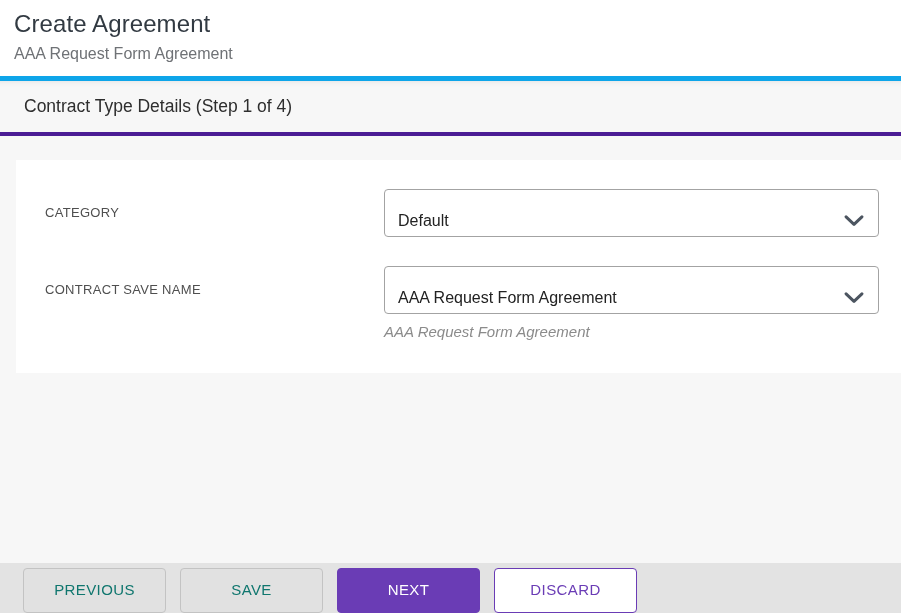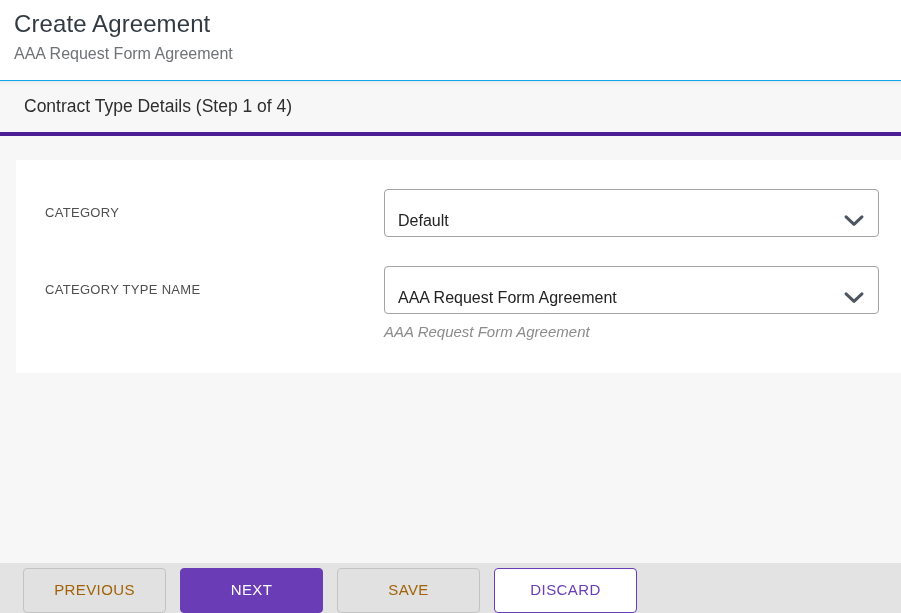--- a/index.html
+++ b/index.html
@@ -17,21 +17,21 @@
     flex-direction: column;
     background: #f7f7f7;
   }
 
   
   .header {
     background: #ffffff;
     height: 81px;
     flex: 0 0 81px;
     padding: 10px 0 0 14px;
-    border-bottom: 1px solid #0ea5e9;
+    border-bottom: 5px solid #0ea5e9;
   }
   .header-title {
     font-size: 24px;
     font-weight: 500;
     color: #323a42;
     letter-spacing: 0.1px;
   }
   .header-subtitle {
     margin-top: 7px;
     font-size: 16px;
@@ -126,21 +126,21 @@
     display: flex;
     align-items: flex-start;
     justify-content: center;
     padding-top: 12px;
     cursor: pointer;
     border: 1px solid transparent;
   }
   .btn-secondary {
     background: #e1e1e1;
     border-color: #c3c3c3;
-    color: #a16207;
+    color: #0f766e;
   }
   .btn-primary {
     background: #6a3cb5;
     border-color: #6a3cb5;
     color: #ffffff;
   }
   .btn-outline {
     background: #ffffff;
     border-color: #6a3cb5;
     color: #6a3cb5;
@@ -171,37 +171,37 @@
             <span class="chevron">
               <svg width="20" height="12" viewBox="0 0 24 14">
                 <path d="M2.5 2 L12 11 L21.5 2" fill="none" stroke="currentColor" stroke-width="3.6" stroke-linecap="round" stroke-linejoin="round"></path>
               </svg>
             </span>
           </div>
         </div>
       </div>
 
       <div class="form-row">
-        <div class="form-label">CATEGORY TYPE NAME</div>
+        <div class="form-label">CONTRACT SAVE NAME</div>
         <div class="form-field">
           <div class="select">
             <span class="select-value">AAA Request Form Agreement</span>
             <span class="chevron">
               <svg width="20" height="12" viewBox="0 0 24 14">
                 <path d="M2.5 2 L12 11 L21.5 2" fill="none" stroke="currentColor" stroke-width="3.6" stroke-linecap="round" stroke-linejoin="round"></path>
               </svg>
             </span>
           </div>
           <div class="helper-text">AAA Request Form Agreement</div>
         </div>
       </div>
 
     </div>
   </div>
 
   <div class="footer">
     <button class="btn btn-secondary">PREVIOUS</button>
+    <button class="btn btn-secondary">SAVE</button>
     <button class="btn btn-primary">NEXT</button>
-    <button class="btn btn-secondary">SAVE</button>
     <button class="btn btn-outline">DISCARD</button>
   </div>
 
 </div>
 
 </body></html>

